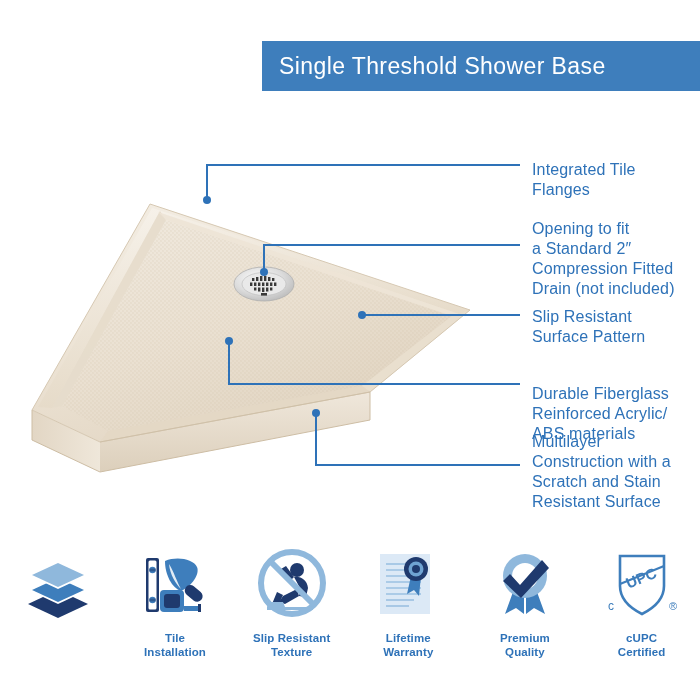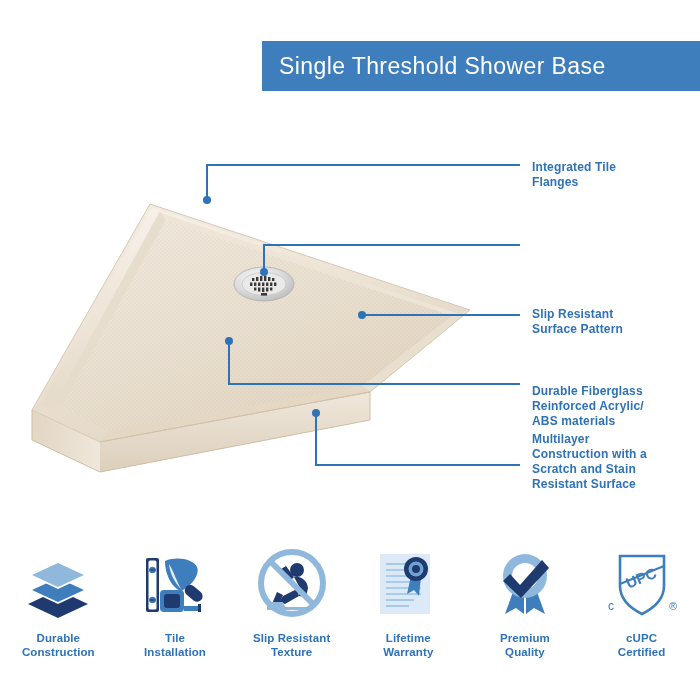--- a/index.html
+++ b/index.html
@@ -46,23 +46,23 @@
     left: 0px;
     top: 120px;
     width: 520px;
     height: 400px;
   }
 
   
   .callout-label {
     position: absolute;
     color: #2E72B8;
-    font-size: 12px;
-    font-weight: bold;
-    line-height: 15px;
+    font-size: 16px;
+    font-weight: normal;
+    line-height: 20px;
     letter-spacing: 0.15px;
     white-space: pre-line;
   }
   .callout-svg {
     position: absolute;
     left: 0;
     top: 0;
     width: 700px;
     height: 700px;
     pointer-events: none;
@@ -211,20 +211,24 @@
         <circle cx="207" cy="200" r="4"></circle>
         <circle cx="264" cy="272" r="4"></circle>
         <circle cx="362" cy="315" r="4"></circle>
         <circle cx="229" cy="341" r="4"></circle>
         <circle cx="316" cy="413" r="4"></circle>
       </g>
   </svg>
 
   <div class="callout-label" style="left:532px; top:160px;">Integrated Tile
 Flanges</div>
+  <div class="callout-label" style="left:532px; top:219px;">Opening to fit
+a Standard 2″
+Compression Fitted
+Drain (not included)</div>
   <div class="callout-label" style="left:532px; top:307px;">Slip Resistant
 Surface Pattern</div>
   <div class="callout-label" style="left:532px; top:360px;margin-top:24px;">Durable Fiberglass
 Reinforced Acrylic/
 ABS materials</div>
   <div class="callout-label" style="left:532px; top:432px;">Multilayer
 Construction with a
 Scratch and Stain
 Resistant Surface</div>
 
@@ -233,22 +237,20 @@
     <div class="feature-item">
       <div class="feature-icon">
         <svg width="78" height="78" viewBox="0 0 78 78">
           <path d="M39,46 L9,60 L39,74 L69,60 Z" fill="#1F3A6E"></path>
           <path d="M39,32 L9,46 L39,60 L69,46 Z" fill="#FFFFFF"></path>
           <path d="M39,34 L13,46 L39,58 L65,46 Z" fill="#3E7EBC"></path>
           <path d="M39,17 L9,31 L39,45 L69,31 Z" fill="#FFFFFF"></path>
           <path d="M39,19 L13,31 L39,43 L65,31 Z" fill="#8FB8DC"></path>
         </svg>
       </div>
-      <div class="feature-label">Durable
-Construction</div>
     </div>
 
     <div class="feature-item">
       <div class="feature-icon">
         <svg width="78" height="78" viewBox="0 0 78 78">
 
           <rect x="10" y="14" width="13" height="54" rx="2" fill="#1F3A6E"></rect>
           <rect x="12.5" y="16.5" width="8" height="49" rx="1.5" fill="#FFFFFF"></rect>
           <ellipse cx="16.5" cy="26" rx="3.2" ry="3.2" fill="#3E7EBC"></ellipse>
           <ellipse cx="16.5" cy="56" rx="3.2" ry="3.2" fill="#3E7EBC"></ellipse>

